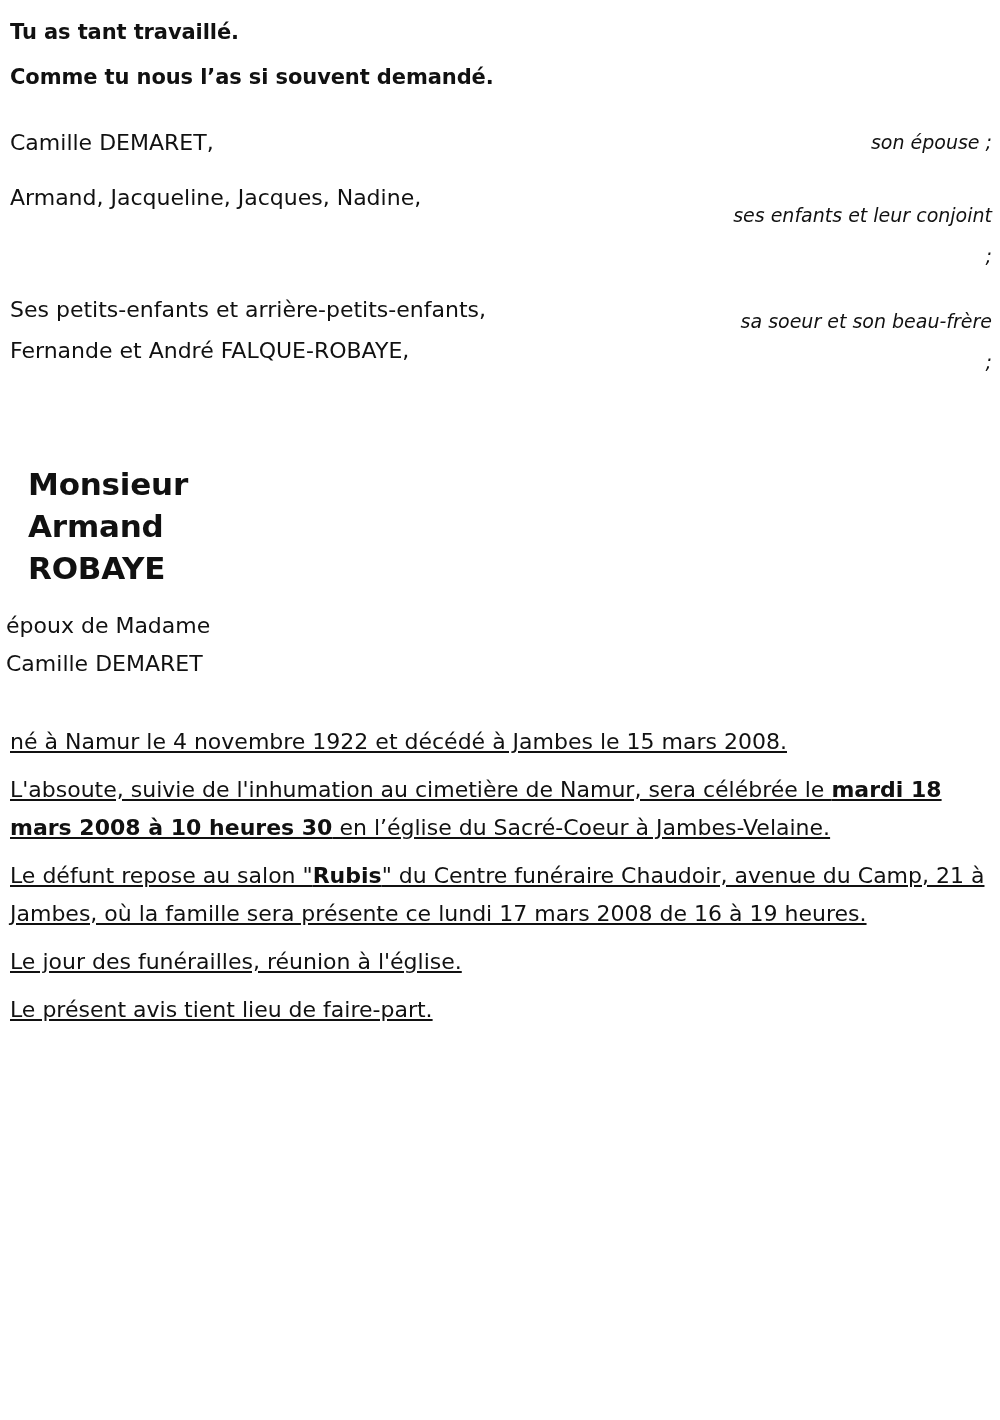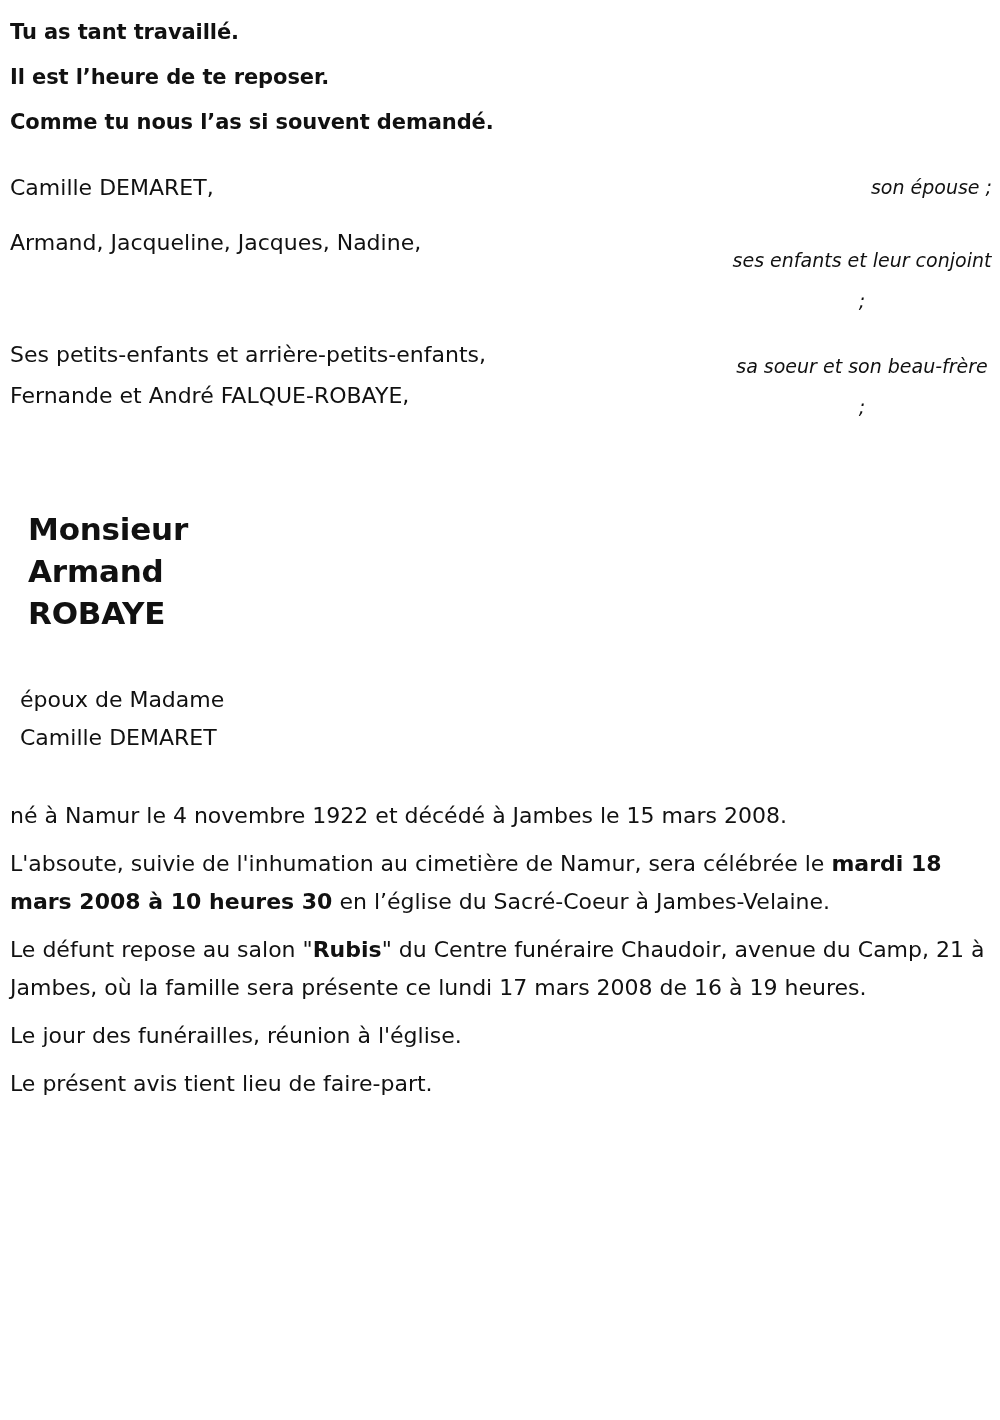--- a/index.html
+++ b/index.html
@@ -47,21 +47,21 @@
   .rel-left {
     font-size: 22px;
     line-height: 41px;
     flex: 0 1 auto;
     white-space: nowrap;
   }
   .rel-right {
     font-size: 19px;
     font-style: italic;
     line-height: 41px;
-    text-align: center;
+    text-align: right;
     flex: 0 0 auto;
     max-width: 260px;
     align-self: flex-end;
   }
   .rel-right.shift-down { position: relative; top: 18px; }
   .rel-right.shift-down2 { position: relative; top: 12px; }
 
   .names-group .rel-left-lines { line-height: 38px; }
 
   .spacer-14 { height: 14px; }
@@ -83,49 +83,49 @@
   }
   .deceased-line {
     font-size: 31px;
     font-weight: bold;
     line-height: 42px;
     letter-spacing: -0.2px;
   }
 
   
   .spouse {
-    padding: 0 20px;
-    margin-top: 47px;
+    padding: 0 6px;
+    margin-top: 18px;
   }
   .spouse-line {
     font-size: 22px;
     line-height: 38px;
   }
 
   
   .body-text {
     padding: 0 10px;
     margin-top: 40px;
   }
   .para {
     font-size: 22px;
     line-height: 38px;
     margin-bottom: 10px;
+    text-decoration: underline;
   }
   .para:last-child { margin-bottom: 11px; }
   .para b { font-weight: bold; }
 </style>
 </head>
 <body>
 
 <div class="page">
 
   <div class="poem">
     <div class="poem-line">Tu as tant travaillé.</div>
-    <div class="poem-line">Il est l’heure de te reposer.</div>
     <div class="poem-line">Comme tu nous l’as si souvent demandé.</div>
   </div>
 
   <div class="relations">
 
     <div class="rel-row">
       <div class="rel-left">Camille DEMARET,</div>
       <div class="rel-right">son épouse ;</div>
     </div>
 

